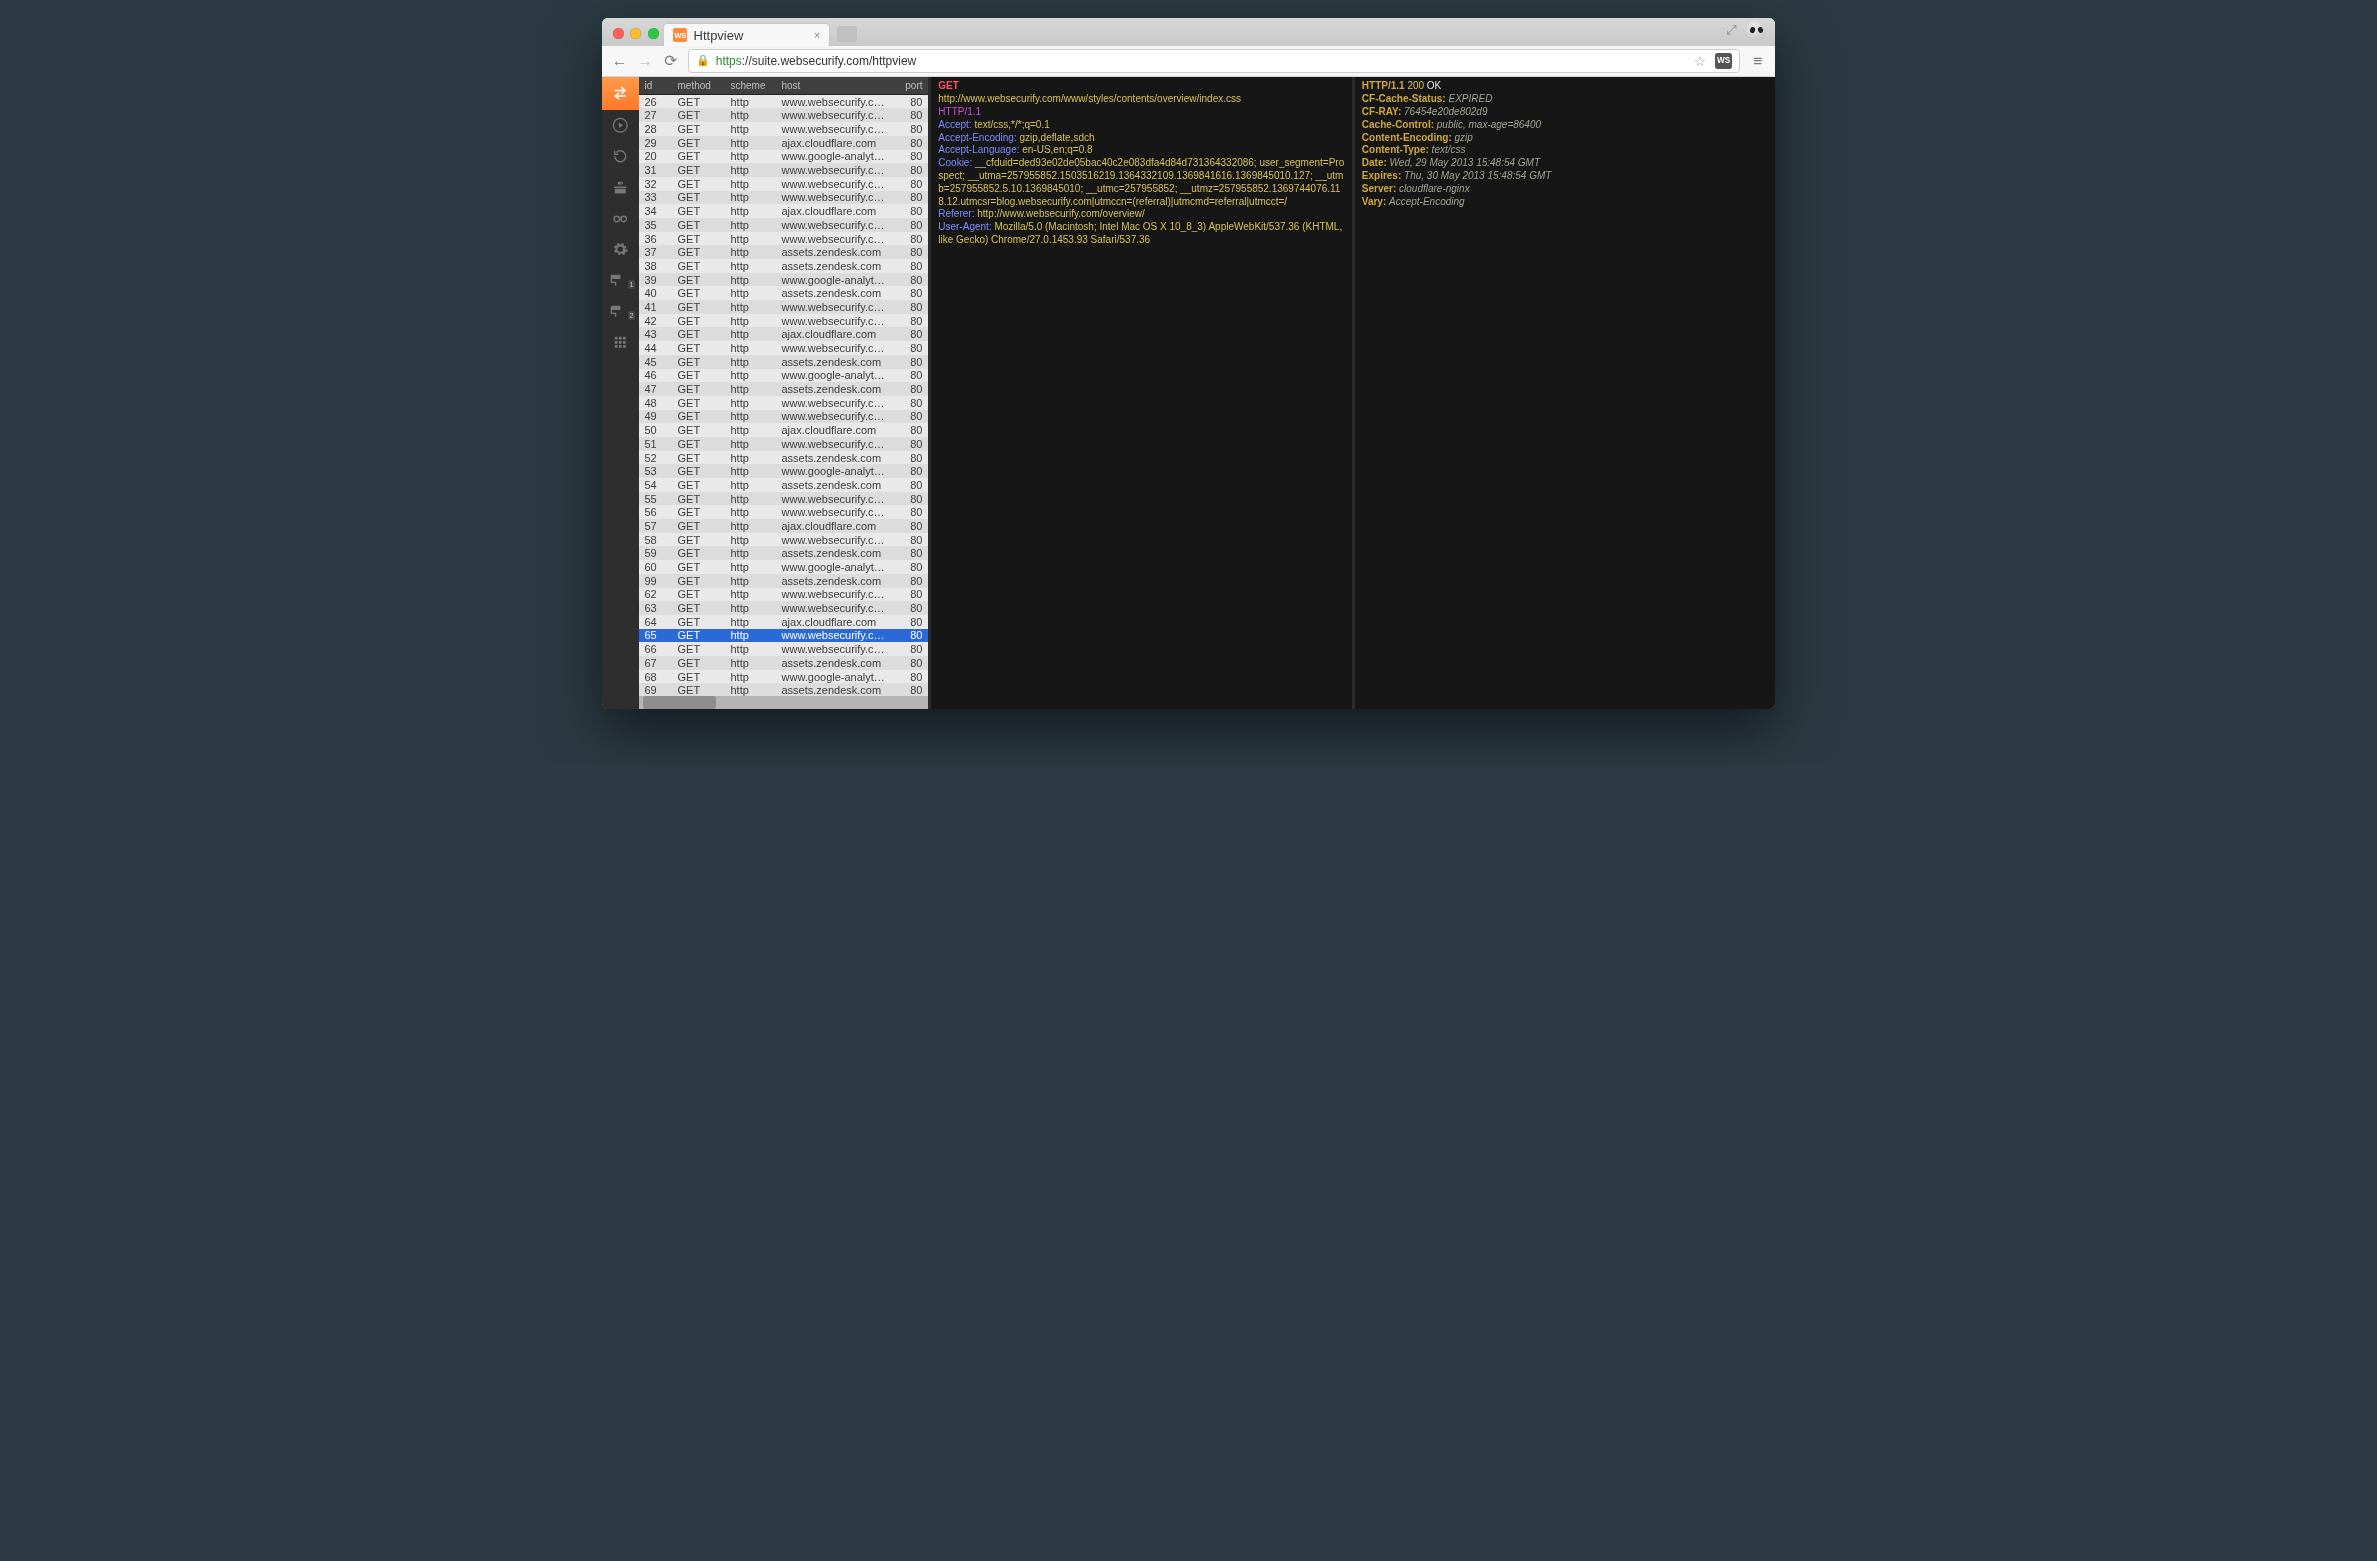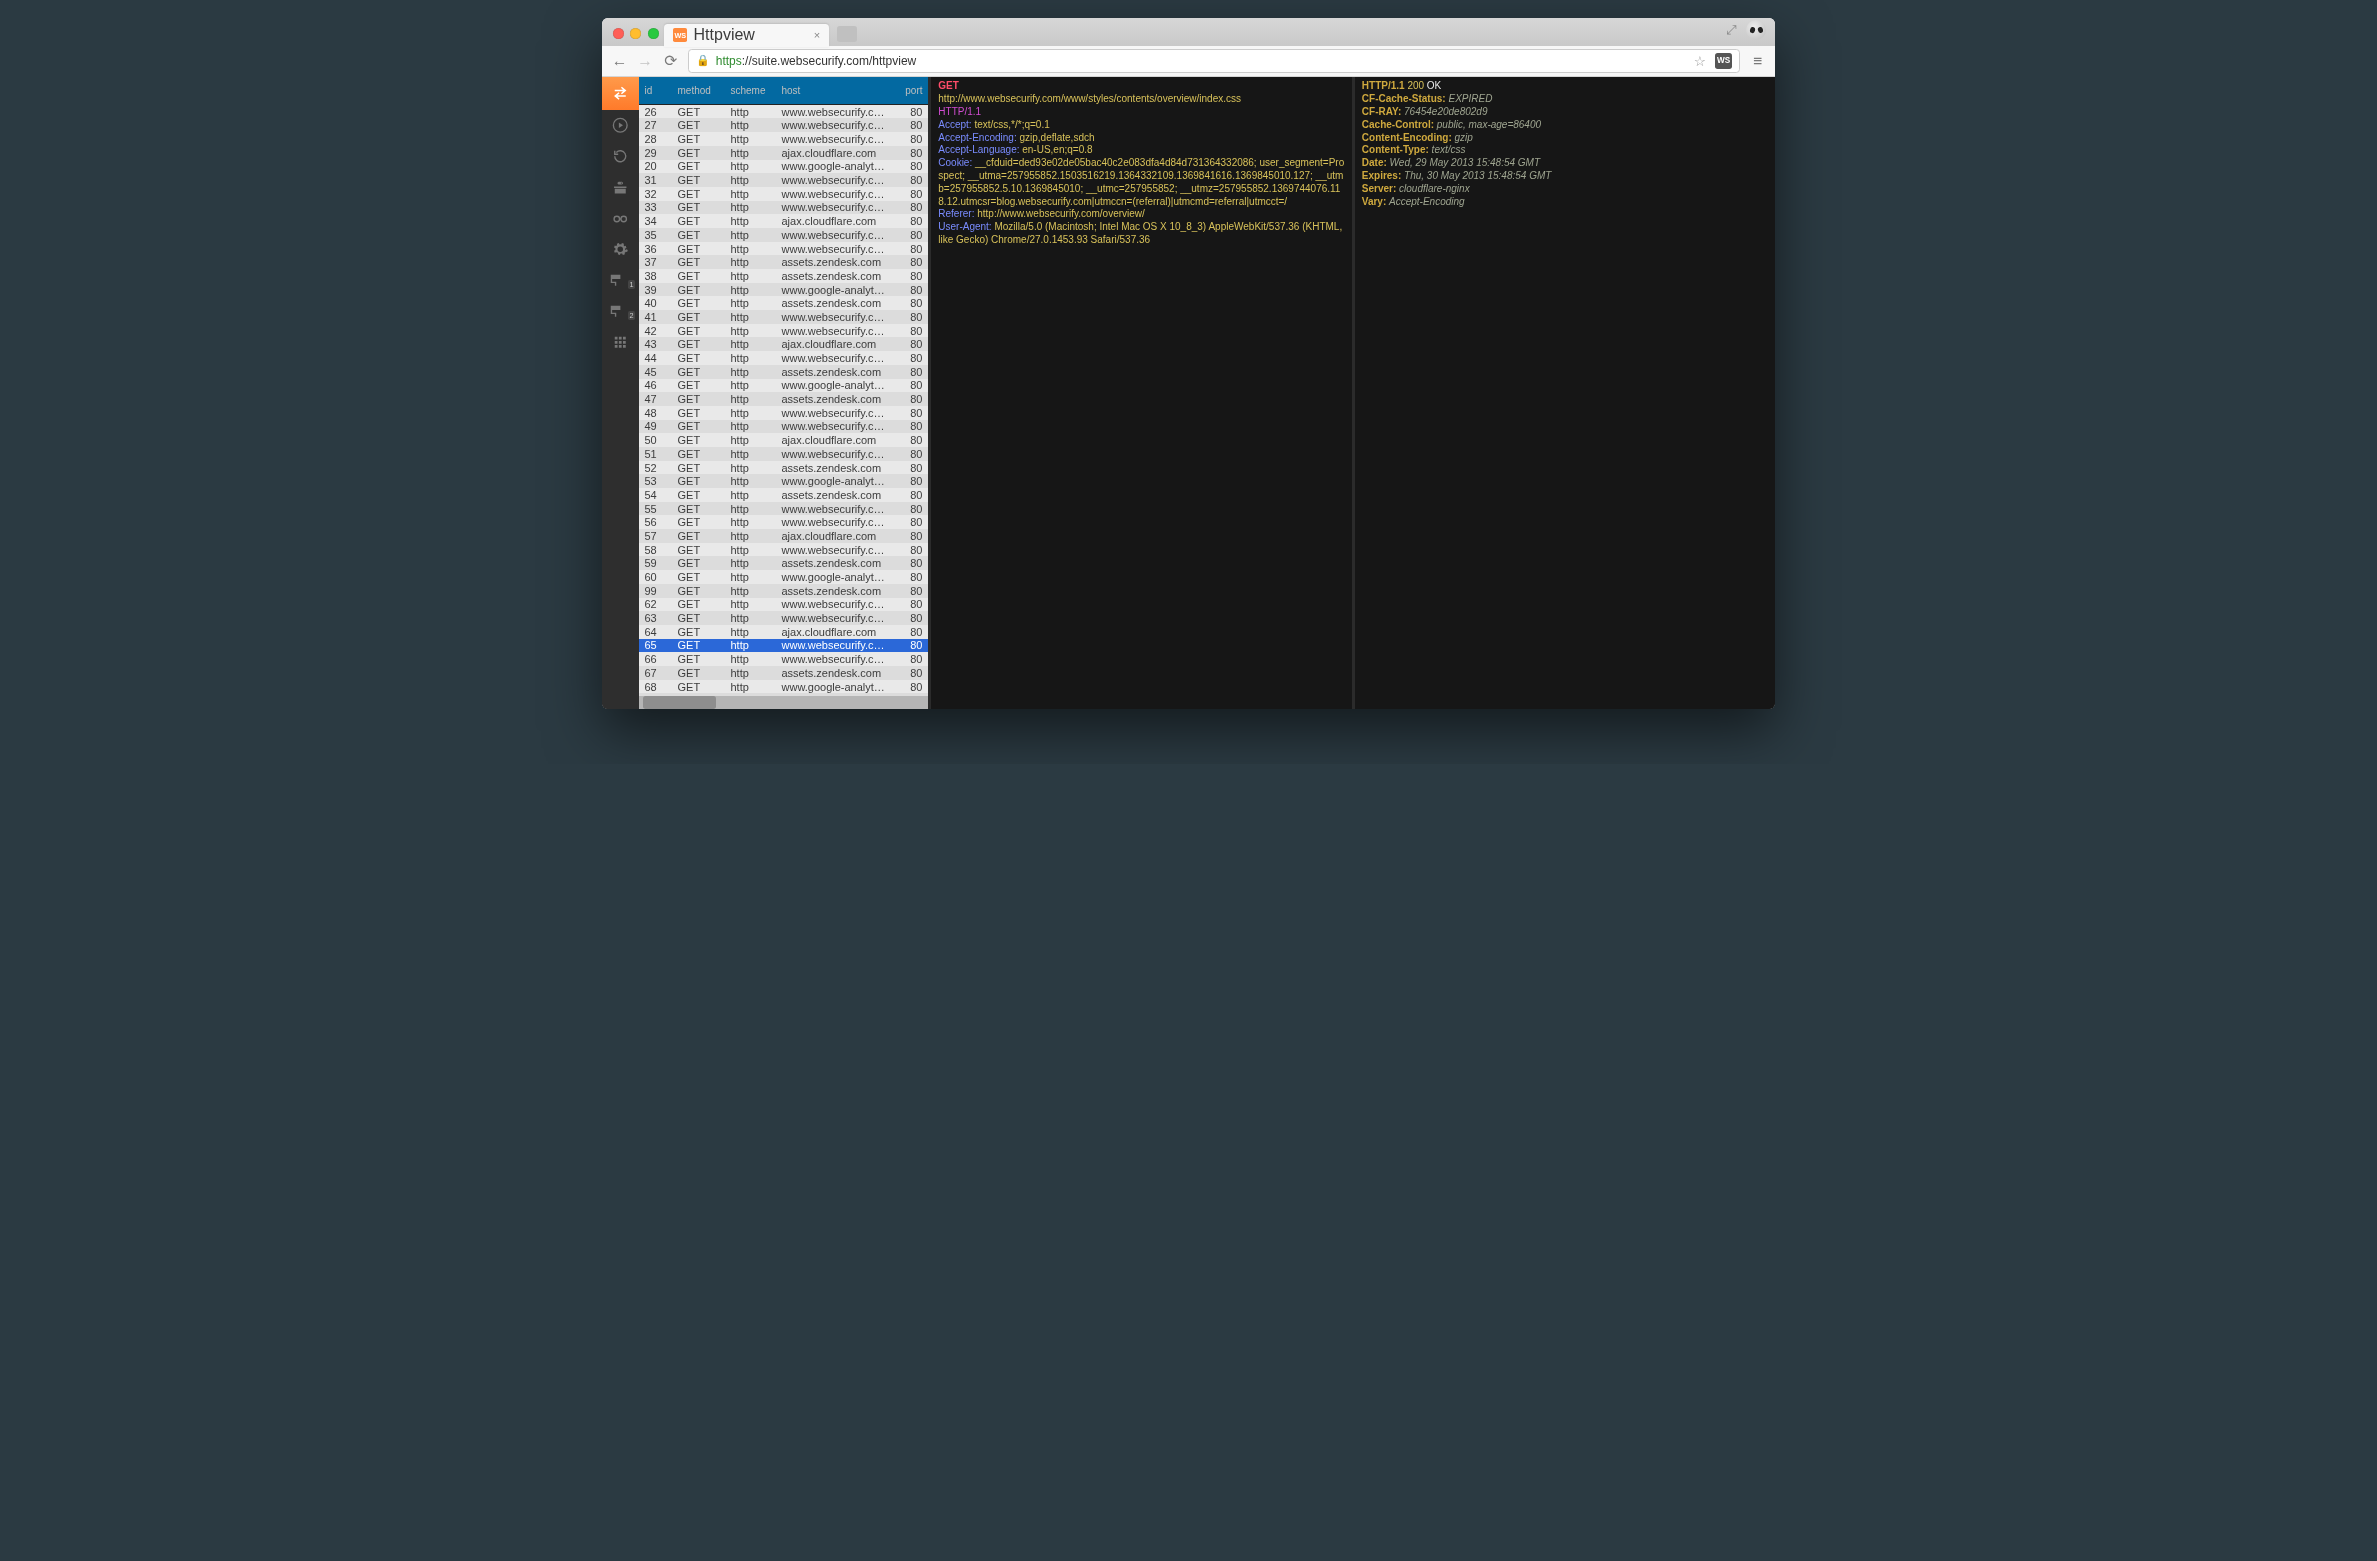--- a/index.html
+++ b/index.html
@@ -38,21 +38,21 @@
     padding:0 9.2px; gap:6.4px;
     min-width:165px;
     box-shadow:0 -0.9px 1.8px rgba(0,0,0,.1);
     position:relative; top:0.9px;
   }
   .browser-tab .favicon{
     width:13.7px;height:13.7px;background:#ff8a3c;
     display:flex;align-items:center;justify-content:center;
     color:#fff;font-size:7.3px;font-weight:bold;border-radius:1.8px;
   }
-  .browser-tab .title{font-size:16px;color:#3b3b3b;}
+  .browser-tab .title{font-size:13px;color:#3b3b3b;}
   .browser-tab .close{margin-left:auto;color:#888;font-size:11px;}
   .new-tab{width:20px;height:16.5px;background:#c0c0c0;border-radius:2.7px;margin:0 0 3.7px 7.3px;}
   .toolbar{
     height:31px;background:#f7f7f7;border-bottom:0.9px solid #d5d5d5;
     display:flex;align-items:center;gap:9.2px;padding:0 9.2px;
   }
   .tb-btn{color:#7a7a7a;font-size:15.6px;width:16.5px;text-align:center;cursor:pointer;}
   .tb-btn.disabled{color:#c4c4c4;}
   .omnibox{
     flex:1;height:24px;border:0.9px solid #ccc;border-radius:3.7px;
@@ -80,21 +80,21 @@
   }
   .side-btn.active{
     background:linear-gradient(#ff9a4a,#ff7a2a);color:#fff;height:33px;
   }
   .side-btn svg{width:16.5px;height:16.5px;fill:currentColor;}
   .side-sub{font-size:7.3px;position:relative;top:4.6px;left:2.7px;color:#ccc;background:#444;border-radius:1.8px;padding:0 1.8px;}
   .panes{flex:1;display:flex;min-width:0;}
   
   .table-pane{width:289px;background:#cfcfcf;display:flex;flex-direction:column;font-size:11px;}
   .thead{
-    height:28px;background:#0369a1;color:#bfbfbf;
+    height:18px;background:#404040;color:#bfbfbf;
     display:flex;align-items:center;font-size:10px;
     border-bottom:0.9px solid #222;
   }
   .thead .th, .row .td{padding:0 5.5px;white-space:nowrap;overflow:hidden;text-overflow:ellipsis;}
   .col-id{width:33px;text-align:left;}
   .col-method{width:53px;}
   .col-scheme{width:51px;}
   .col-host{flex:1;min-width:0;}
   .col-port{width:37px;text-align:right;padding-right:9.2px;}
   .tbody{flex:1;overflow:hidden;}

